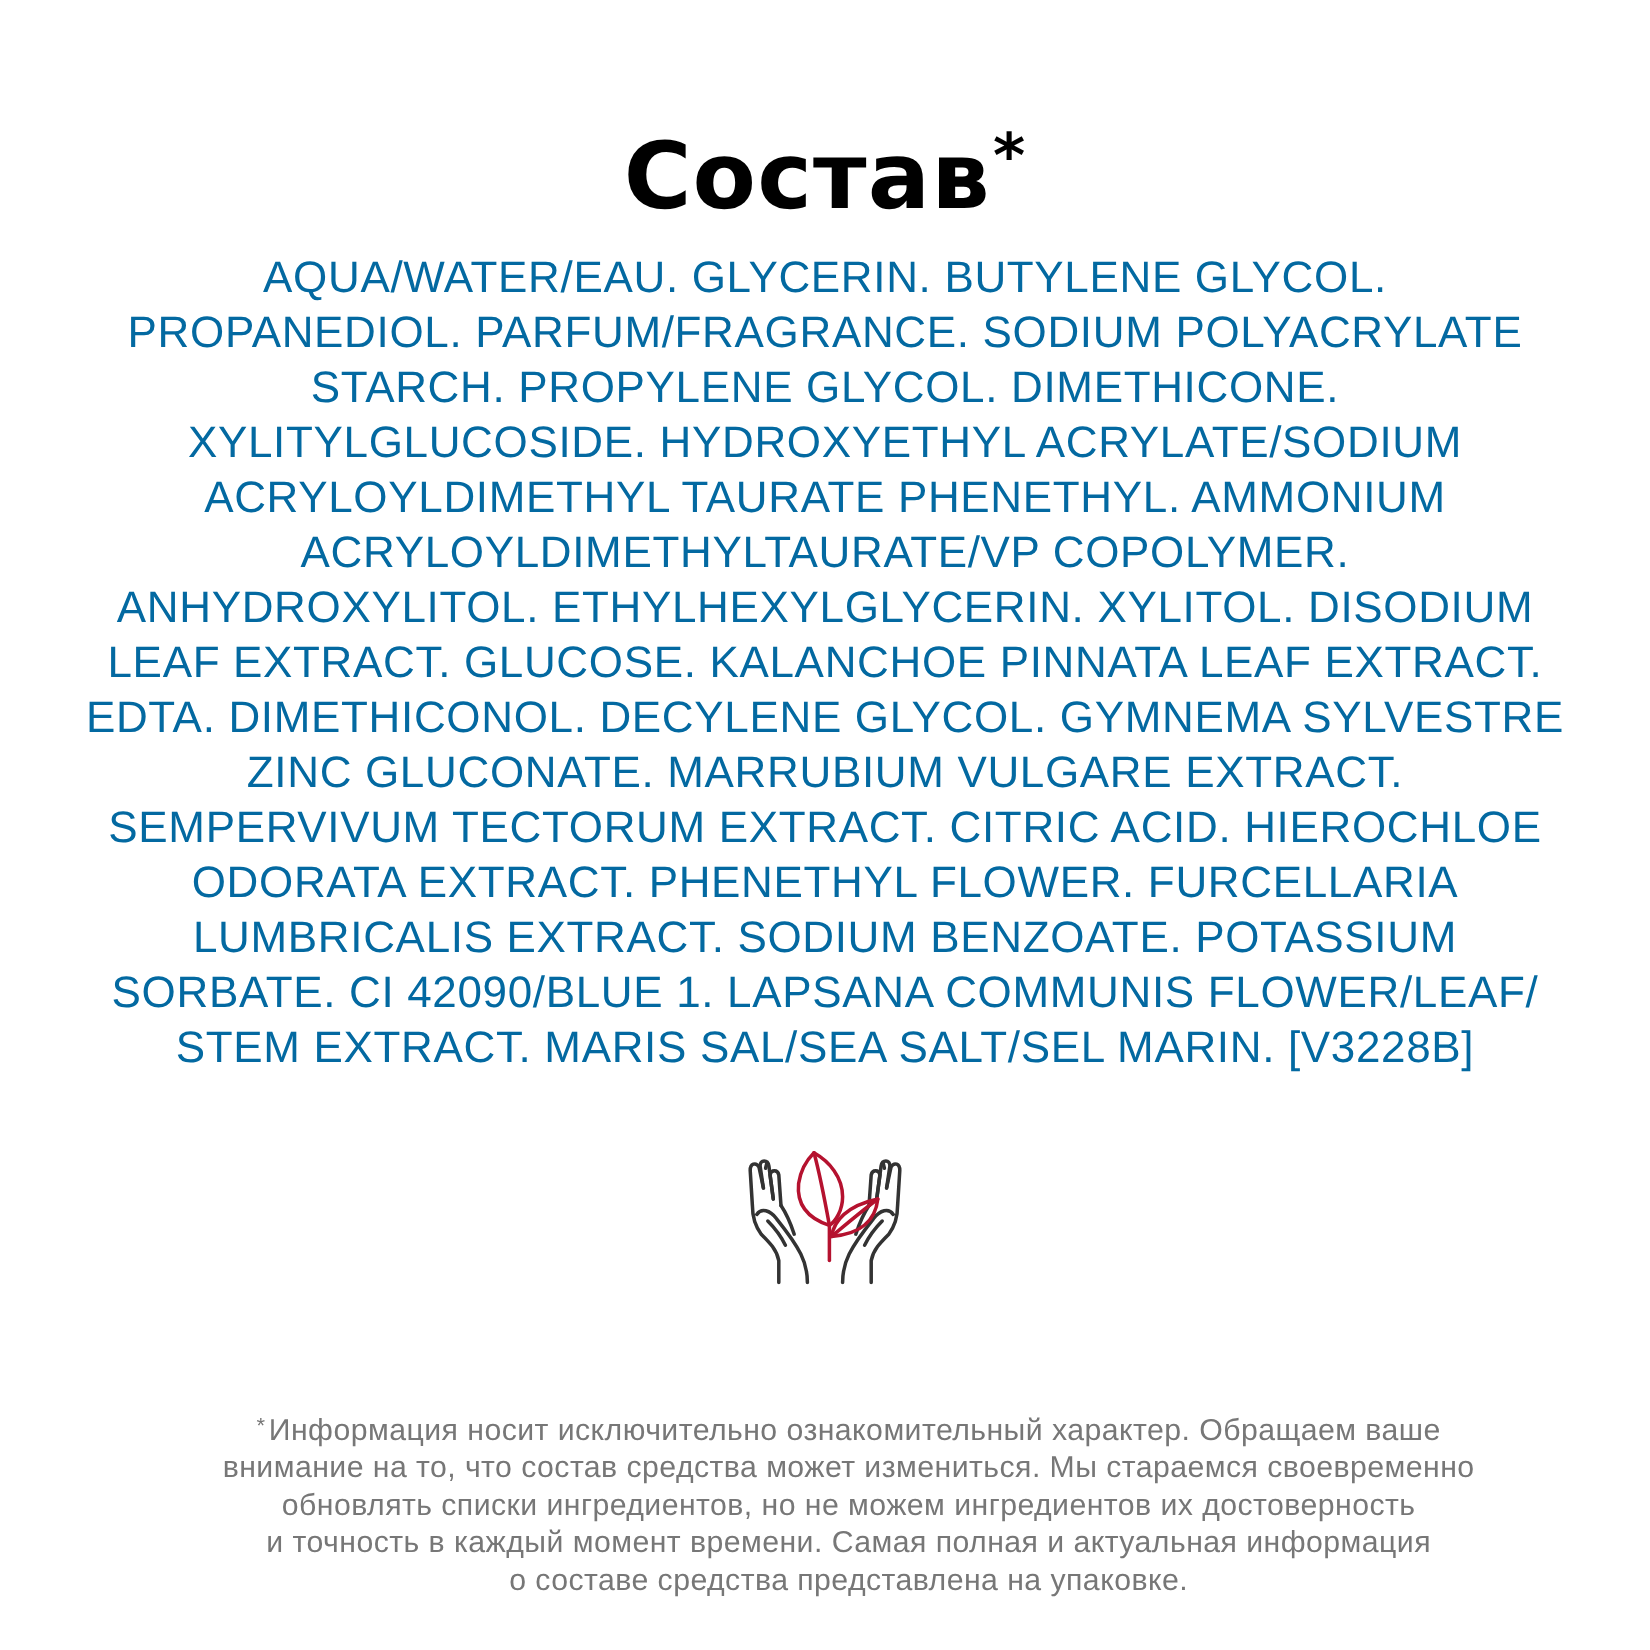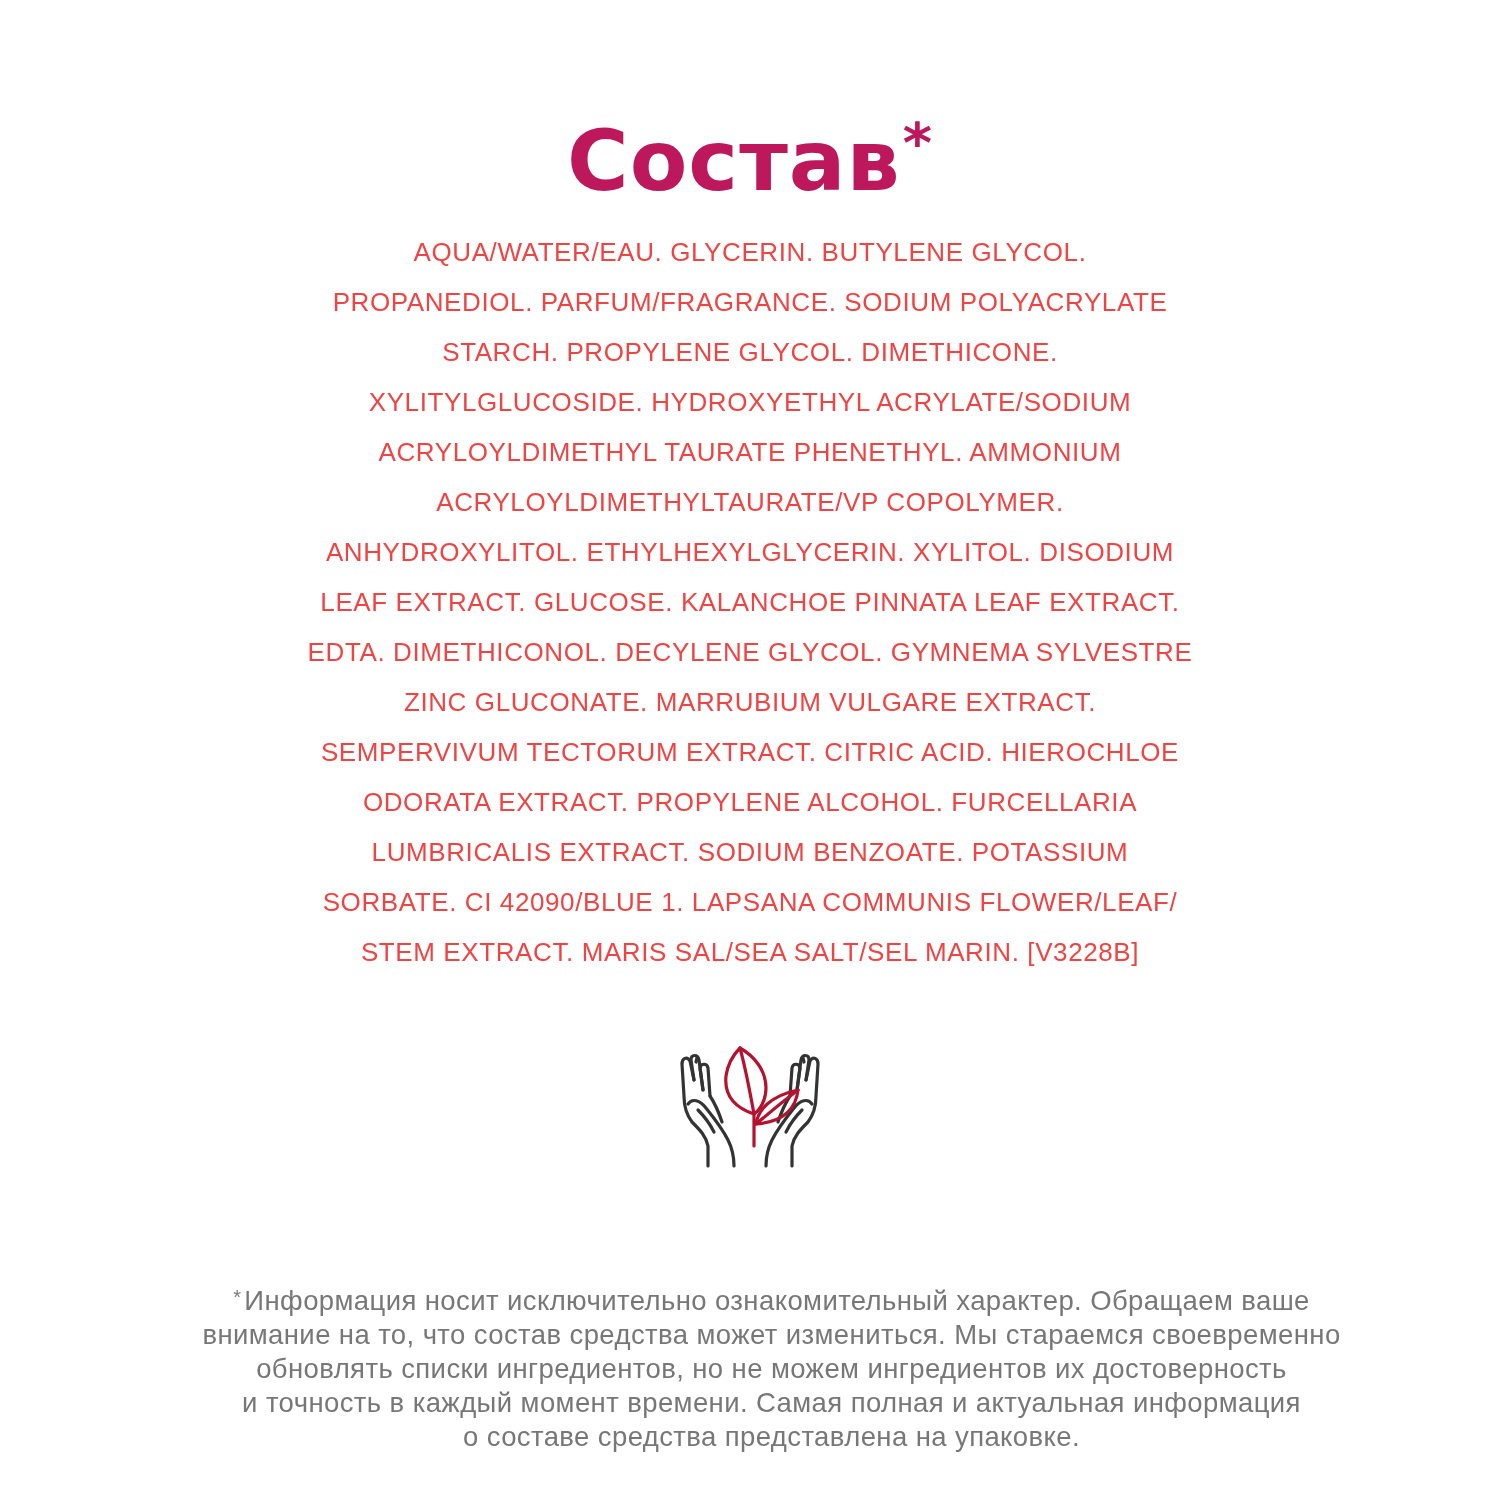--- a/index.html
+++ b/index.html
@@ -19,40 +19,40 @@
     position: absolute;
     top: 88px;
     left: 0;
     width: 1500px;
     text-align: center;
     font-family: "DejaVu Sans", "Liberation Sans", sans-serif;
     font-weight: bold;
     font-size: 84px;
     line-height: 110px;
     letter-spacing: 1px;
-    color: #be185d;
+    color: #000000;
   }
   .title .asterisk {
     font-size: 56px;
     vertical-align: 28px;
     margin-left: 2px;
   }
   .ingredients {
     position: absolute;
     top: 227px;
     left: 0;
     width: 1500px;
     text-align: center;
   }
   .ingredients .line {
     display: block;
     font-family: "Liberation Sans", sans-serif;
-    font-size: 26px;
+    font-size: 40px;
     line-height: 50px;
-    color: #ef4444;
+    color: #0369a1;
     letter-spacing: 0.6px;
     white-space: nowrap;
   }
   .icon-wrap {
     position: absolute;
     left: 670px;
     top: 1018px;
     width: 160px;
     height: 150px;
   }
@@ -93,21 +93,21 @@
     <span class="line">PROPANEDIOL. PARFUM/FRAGRANCE. SODIUM POLYACRYLATE</span>
     <span class="line">STARCH. PROPYLENE GLYCOL. DIMETHICONE.</span>
     <span class="line">XYLITYLGLUCOSIDE. HYDROXYETHYL ACRYLATE/SODIUM</span>
     <span class="line">ACRYLOYLDIMETHYL TAURATE PHENETHYL. AMMONIUM</span>
     <span class="line">ACRYLOYLDIMETHYLTAURATE/VP COPOLYMER.</span>
     <span class="line">ANHYDROXYLITOL. ETHYLHEXYLGLYCERIN. XYLITOL. DISODIUM</span>
     <span class="line">LEAF EXTRACT. GLUCOSE. KALANCHOE PINNATA LEAF EXTRACT.</span>
     <span class="line">EDTA. DIMETHICONOL. DECYLENE GLYCOL. GYMNEMA SYLVESTRE</span>
     <span class="line">ZINC GLUCONATE. MARRUBIUM VULGARE EXTRACT.</span>
     <span class="line">SEMPERVIVUM TECTORUM EXTRACT. CITRIC ACID. HIEROCHLOE</span>
-    <span class="line">ODORATA EXTRACT. PROPYLENE ALCOHOL. FURCELLARIA</span>
+    <span class="line">ODORATA EXTRACT. PHENETHYL FLOWER. FURCELLARIA</span>
     <span class="line">LUMBRICALIS EXTRACT. SODIUM BENZOATE. POTASSIUM</span>
     <span class="line">SORBATE. CI 42090/BLUE 1. LAPSANA COMMUNIS FLOWER/LEAF/</span>
     <span class="line">STEM EXTRACT. MARIS SAL/SEA SALT/SEL MARIN. [V3228B]</span>
   </div>
 
   <div class="icon-wrap">
     <svg width="160" height="150" viewBox="0 0 160 150" xmlns="http://www.w3.org/2000/svg">
 
       <g fill="none" stroke="#333333" stroke-width="3.2" stroke-linecap="round" stroke-linejoin="round">
 

